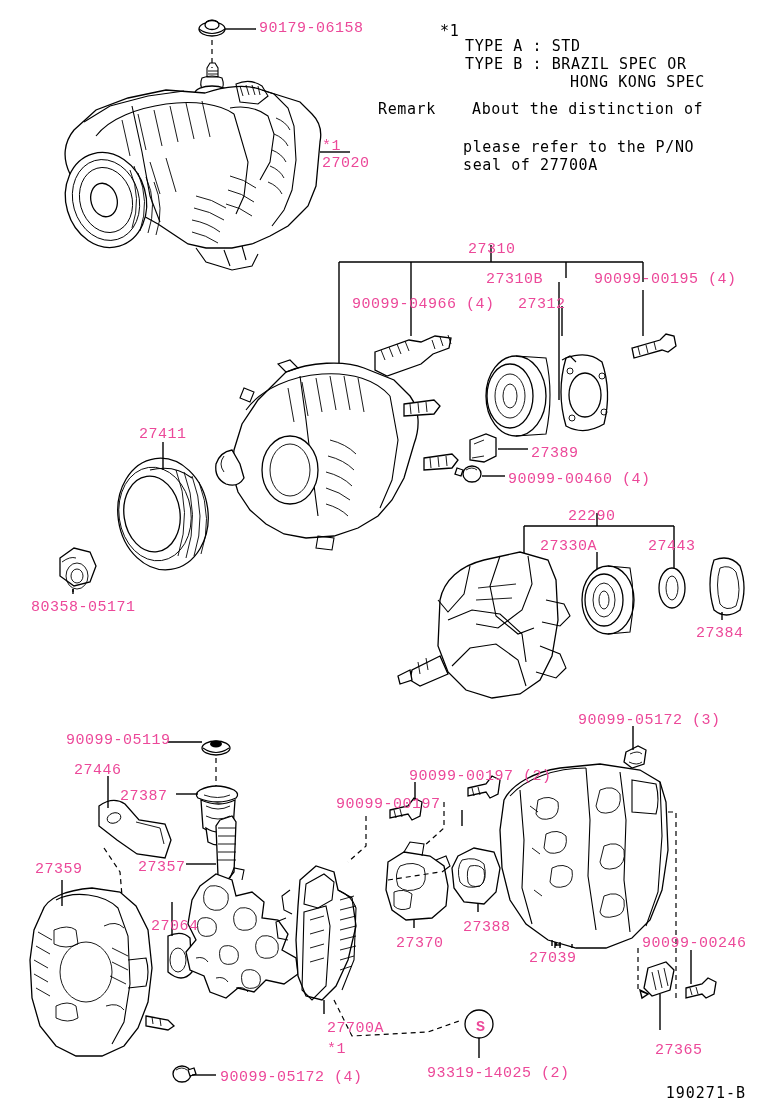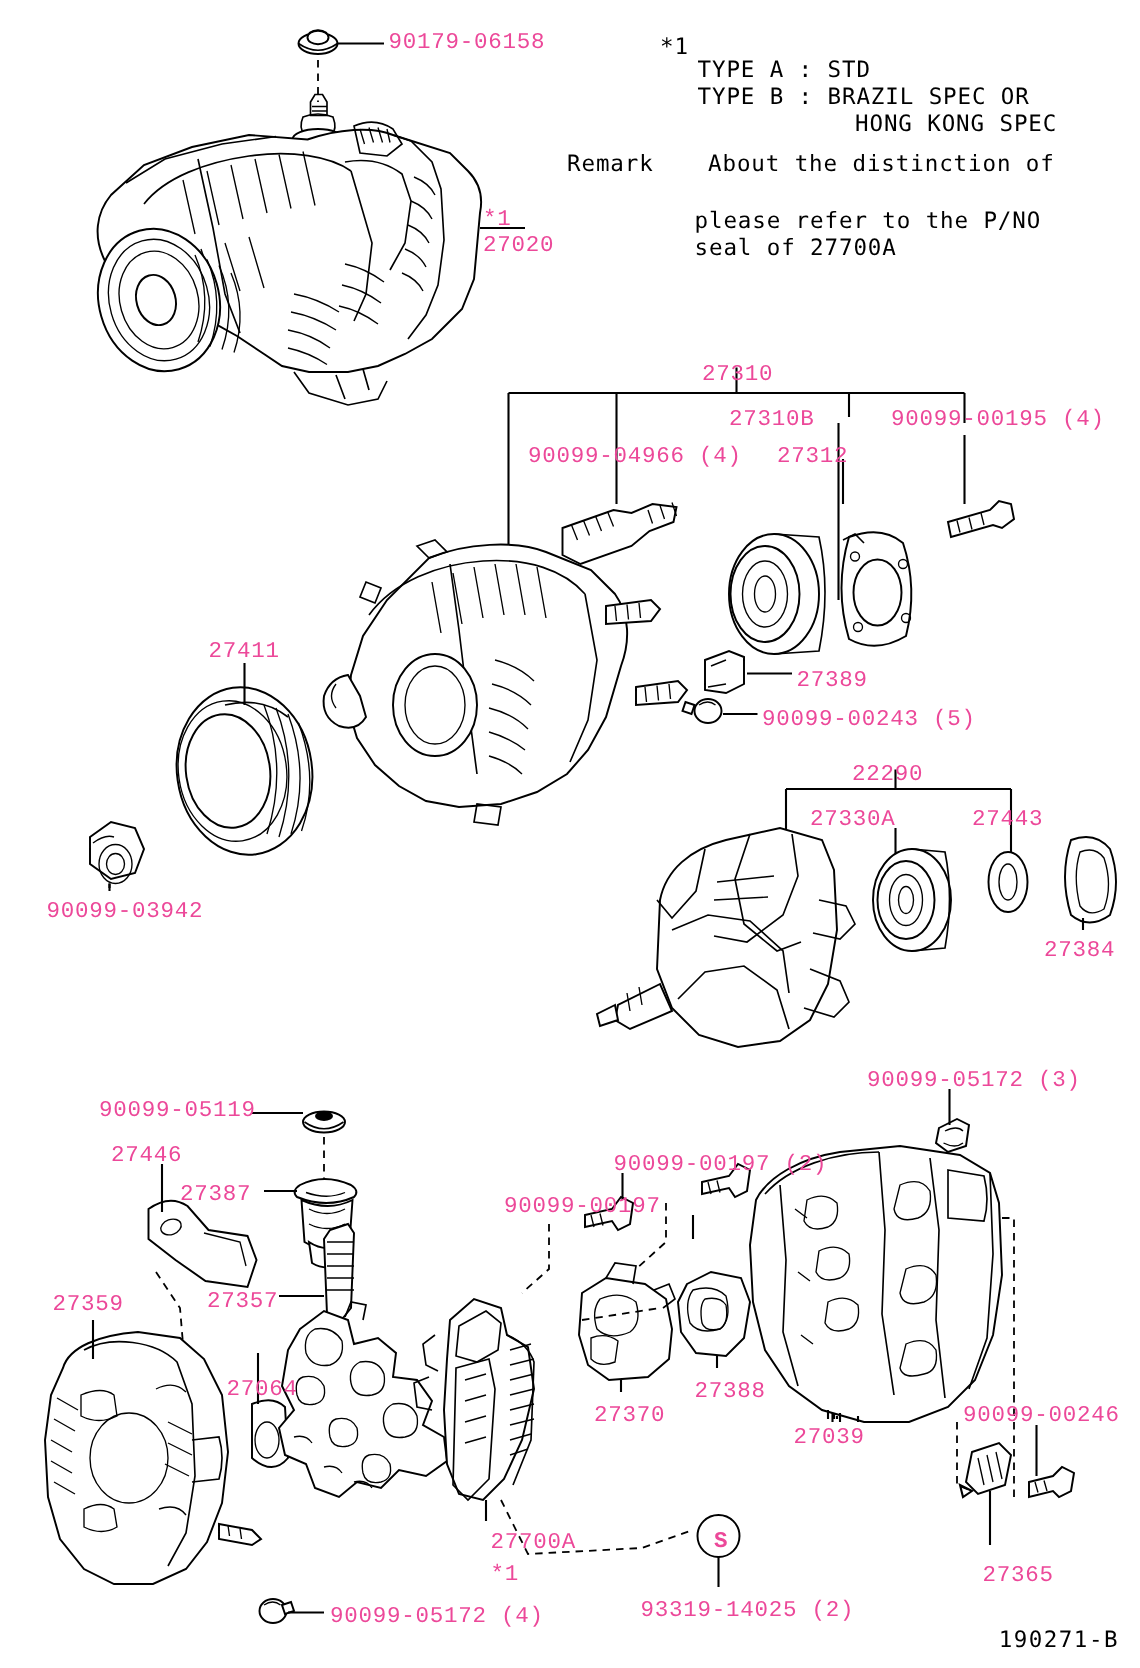--- a/index.html
+++ b/index.html
@@ -513,23 +513,23 @@
   <div id="callout-layer">
       <div class="lbl" style="left: 259px; top: 21px;">90179-06158</div>
       <div class="lbl" style="left: 322px; top: 139px;">*1</div>
       <div class="lbl" style="left: 322px; top: 156px;">27020</div>
       <div class="lbl" style="left: 468px; top: 242px;">27310</div>
       <div class="lbl" style="left: 486px; top: 272px;">27310B</div>
       <div class="lbl" style="left: 594px; top: 272px;">90099-00195 (4)</div>
       <div class="lbl" style="left: 352px; top: 297px;">90099-04966 (4)</div>
       <div class="lbl" style="left: 518px; top: 297px;">27312</div>
       <div class="lbl" style="left: 531px; top: 446px;">27389</div>
-      <div class="lbl" style="left: 508px; top: 472px;">90099-00243 (5)</div>
+      <div class="lbl" style="left: 508px; top: 472px;">90099-00460 (4)</div>
       <div class="lbl" style="left: 139px; top: 427px;">27411</div>
-      <div class="lbl" style="left: 31px; top: 600px;">90099-03942</div>
+      <div class="lbl" style="left: 31px; top: 600px;">80358-05171</div>
       <div class="lbl" style="left: 568px; top: 509px;">22290</div>
       <div class="lbl" style="left: 540px; top: 539px; text-align: center;">27330A</div>
       <div class="lbl" style="left: 648px; top: 539px;">27443</div>
       <div class="lbl" style="left: 696px; top: 626px;">27384</div>
       <div class="lbl" style="left: 66px; top: 733px;">90099-05119</div>
       <div class="lbl" style="left: 74px; top: 763px;">27446</div>
       <div class="lbl" style="left: 120px; top: 789px;">27387</div>
       <div class="lbl" style="left: 138px; top: 860px;">27357</div>
       <div class="lbl" style="left: 151px; top: 919px;">27064</div>
       <div class="lbl" style="left: 35px; top: 862px;">27359</div>

